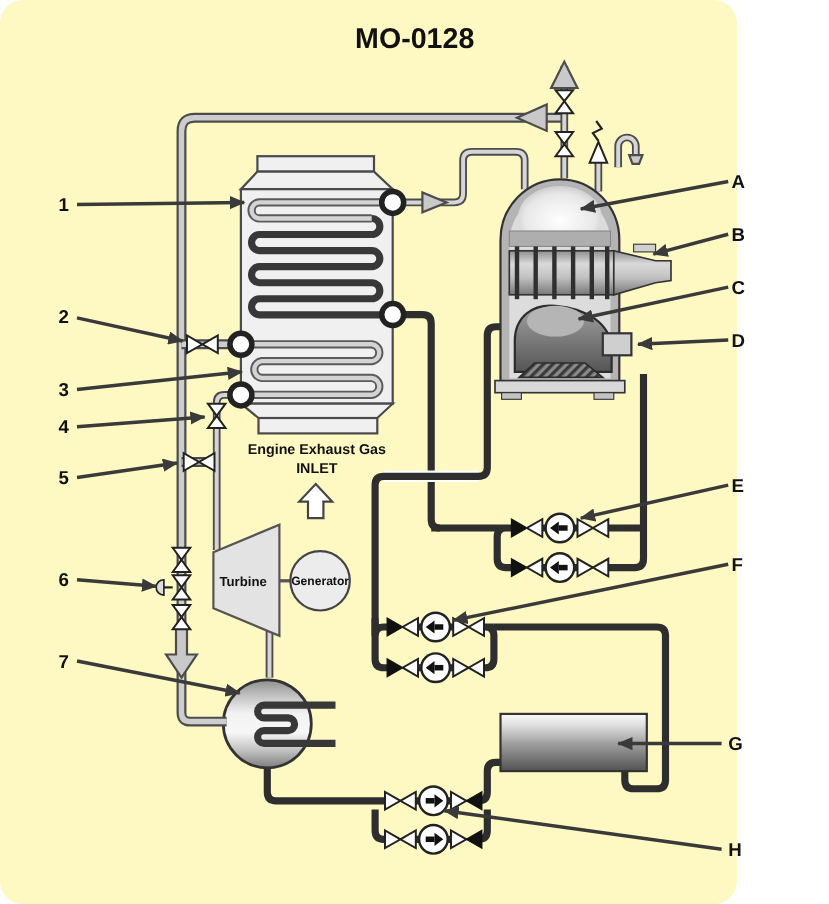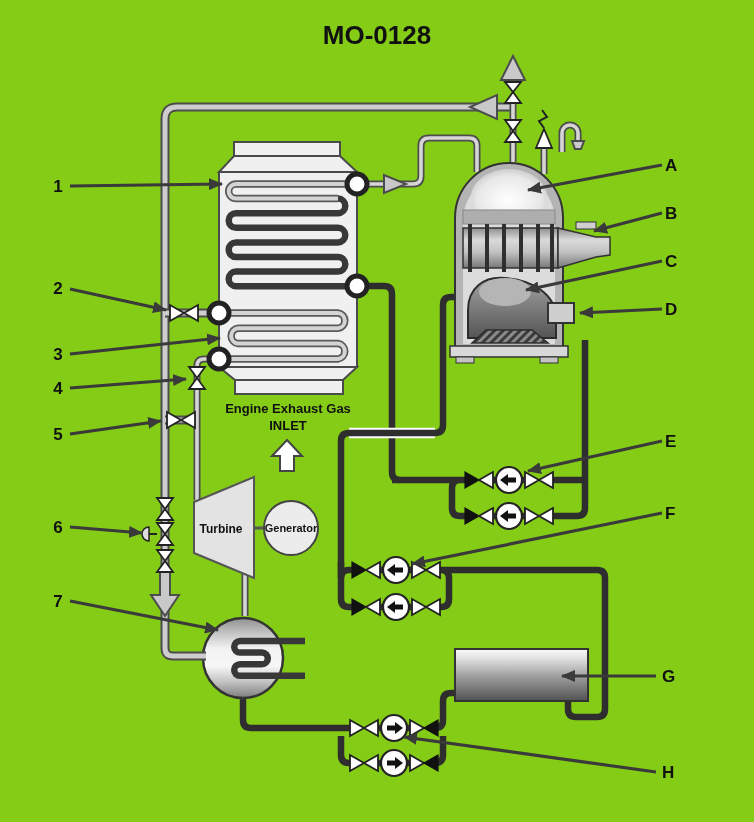--- a/index.html
+++ b/index.html
@@ -1,16 +1,16 @@
 <!DOCTYPE html>
 <html><head>
 <meta charset="utf-8">
 <style>
   html,body{margin:0;padding:0;background:#ffffff;}
-  .page{width:754px;height:822px;position:relative;background:#84cc16;font-family:"Liberation Sans",sans-serif;}
+  .page{width:670px;height:822px;position:relative;background:#fef9c3;font-family:"Liberation Sans",sans-serif;border-radius:21px;}
   text{font-family:"Liberation Sans","DejaVu Sans",sans-serif;fill:#111;}
   .title{font-size:26px;font-weight:bold;}
   .callout{font-size:17px;font-weight:bold;}
   .cap{font-size:13px;font-weight:bold;}
   .small{font-size:12px;font-weight:bold;}
   .gen{font-size:11px;font-weight:bold;}
   .leader{stroke:#3a3a3a;stroke-width:3.2;fill:none;}
   .pipeLcase{stroke:#4c4c4c;stroke-width:9;fill:none;stroke-linecap:butt;}
   .pipeLfill{stroke:#cdcdcd;stroke-width:5;fill:none;stroke-linecap:butt;}
   .pipeTcase{stroke:#4c4c4c;stroke-width:7;fill:none;}

